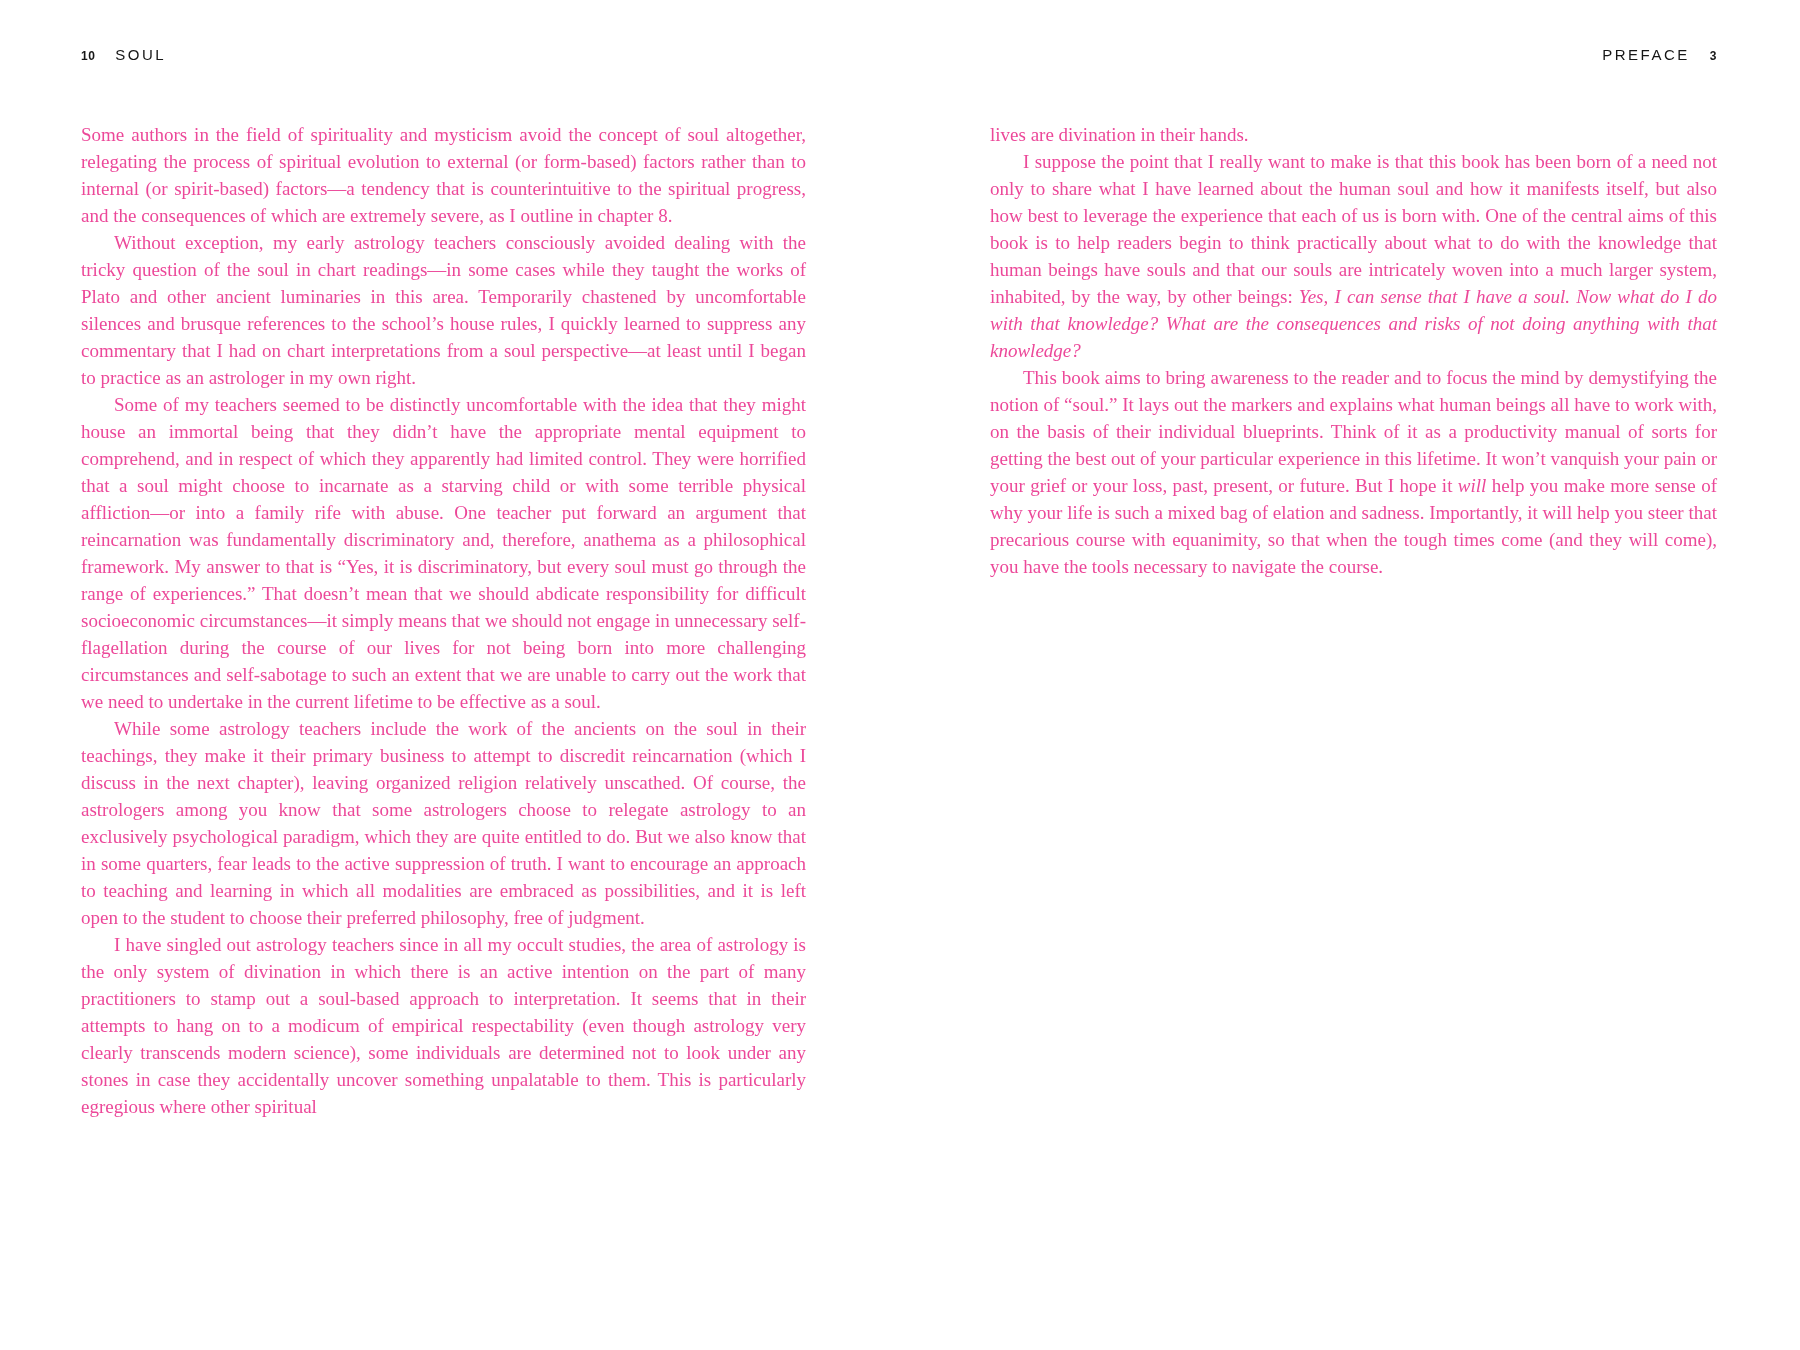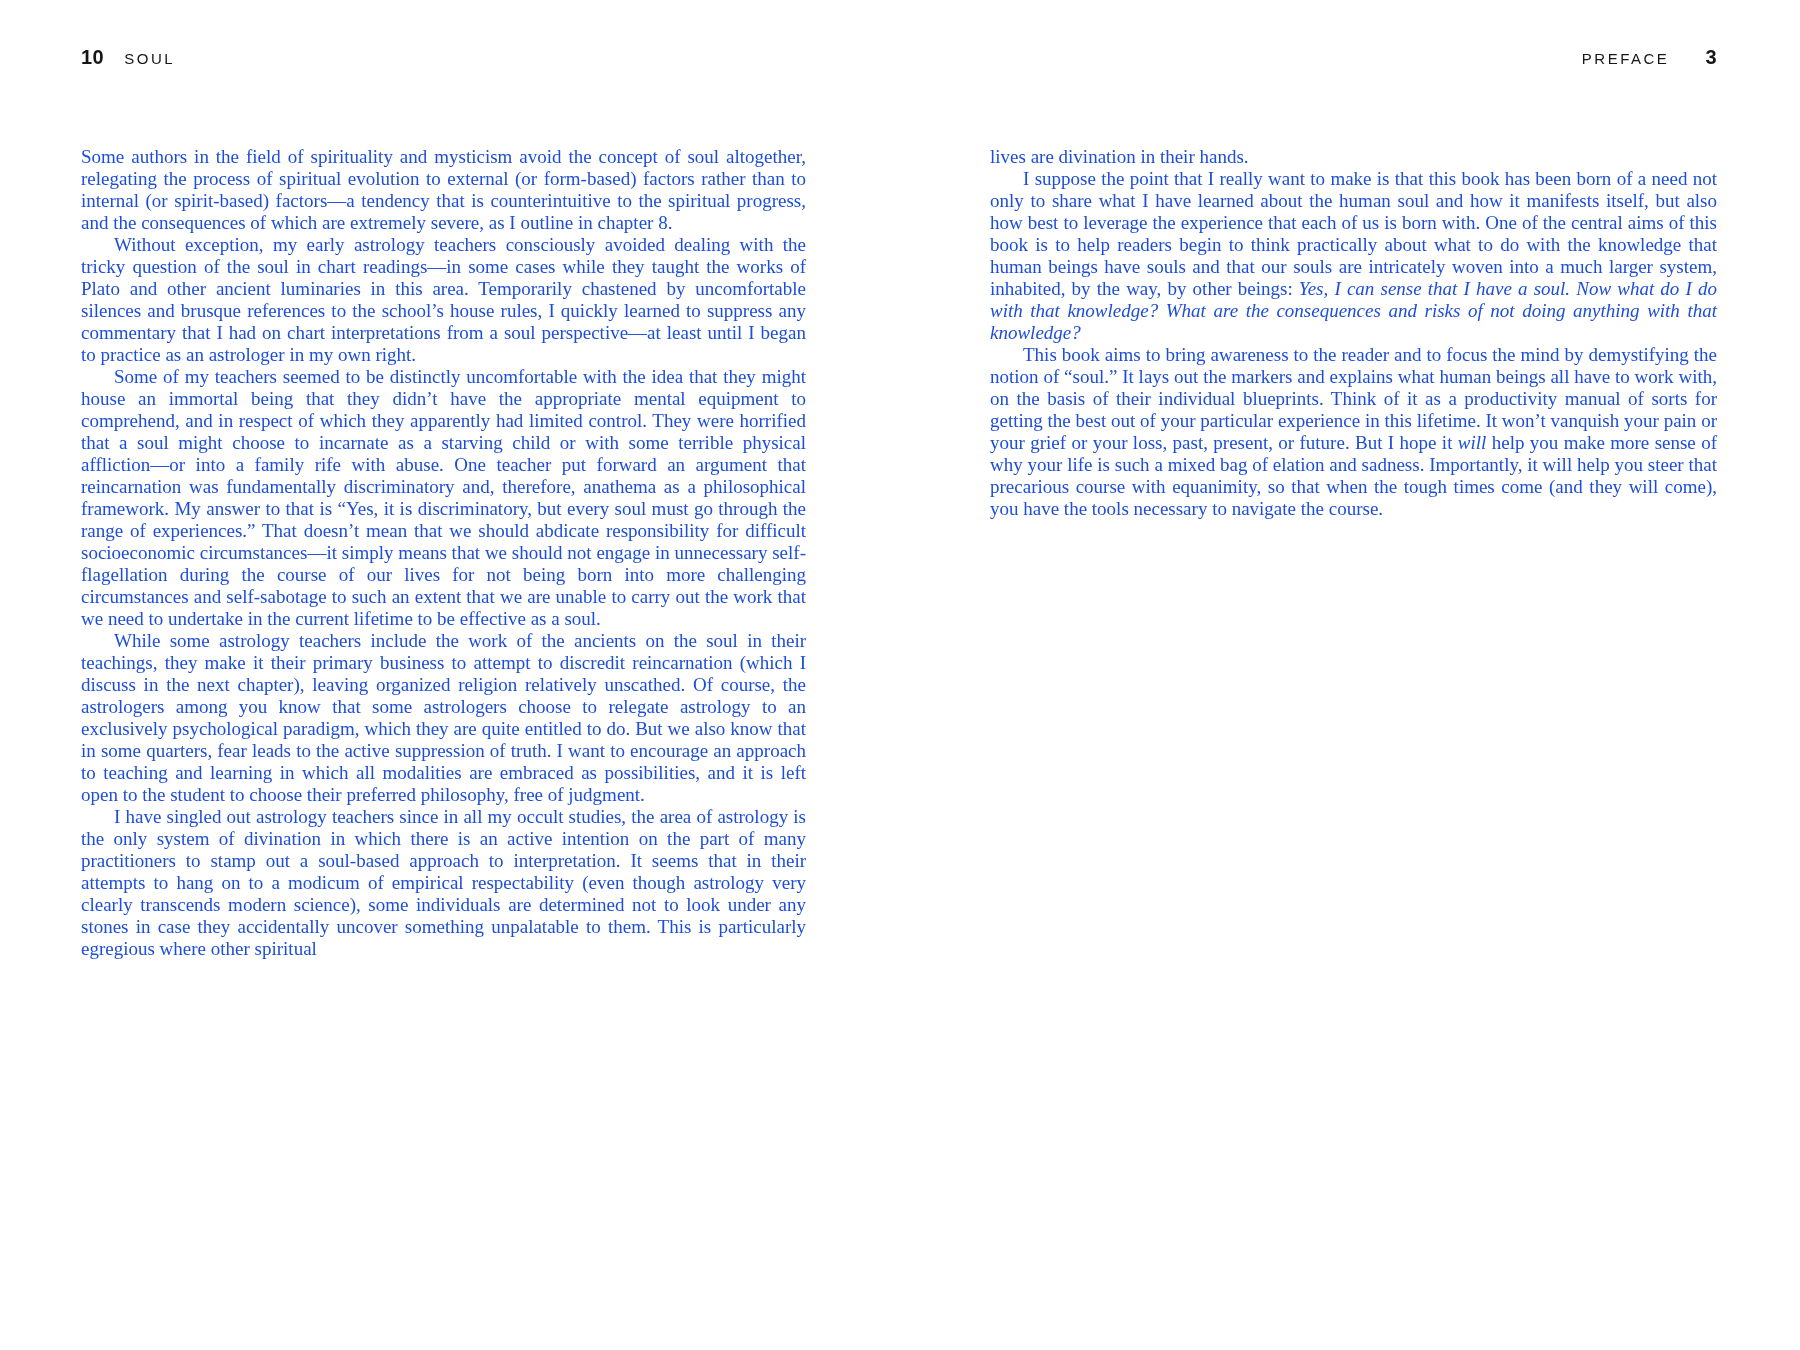--- a/index.html
+++ b/index.html
@@ -22,36 +22,35 @@
     font-family: "Liberation Sans", sans-serif;
     font-size: 15px;
     color: #161616;
     letter-spacing: 2.5px;
     white-space: nowrap;
   }
   .running-head.left { left: 81px; }
   .running-head.right { right: 83px; text-align: right; }
   .running-head .folio {
     font-weight: 700;
-    font-size: 20px;
+    font-size: 12px;
     letter-spacing: 0.5px;
   }
   .running-head.left .folio { margin-right: 20px; }
-  .running-head.right .head-title { margin-right: 36px; text-align: center; }
+  .running-head.right .head-title { margin-right: 20px; text-align: center; }
 
   .column {
     position: absolute;
     top: 121px;
     font-family: "Liberation Serif", "DejaVu Serif", serif;
     font-size: 19px;
-    line-height: 22px;
+    line-height: 27px;
     text-align: justify;
-    color: #1d4ed8;
+    color: #ec4899;
     hyphens: none;
-    margin-top: 25px;
   }
   .col-left  { left: 81px;  width: 725px; }
   .col-right { left: 990px; width: 727px; }
 
   .column p { margin: 0; padding: 0; }
   .column p.indent { text-indent: 33px; }
   .column em { font-style: italic; }
 </style>
 </head>
 <body>

